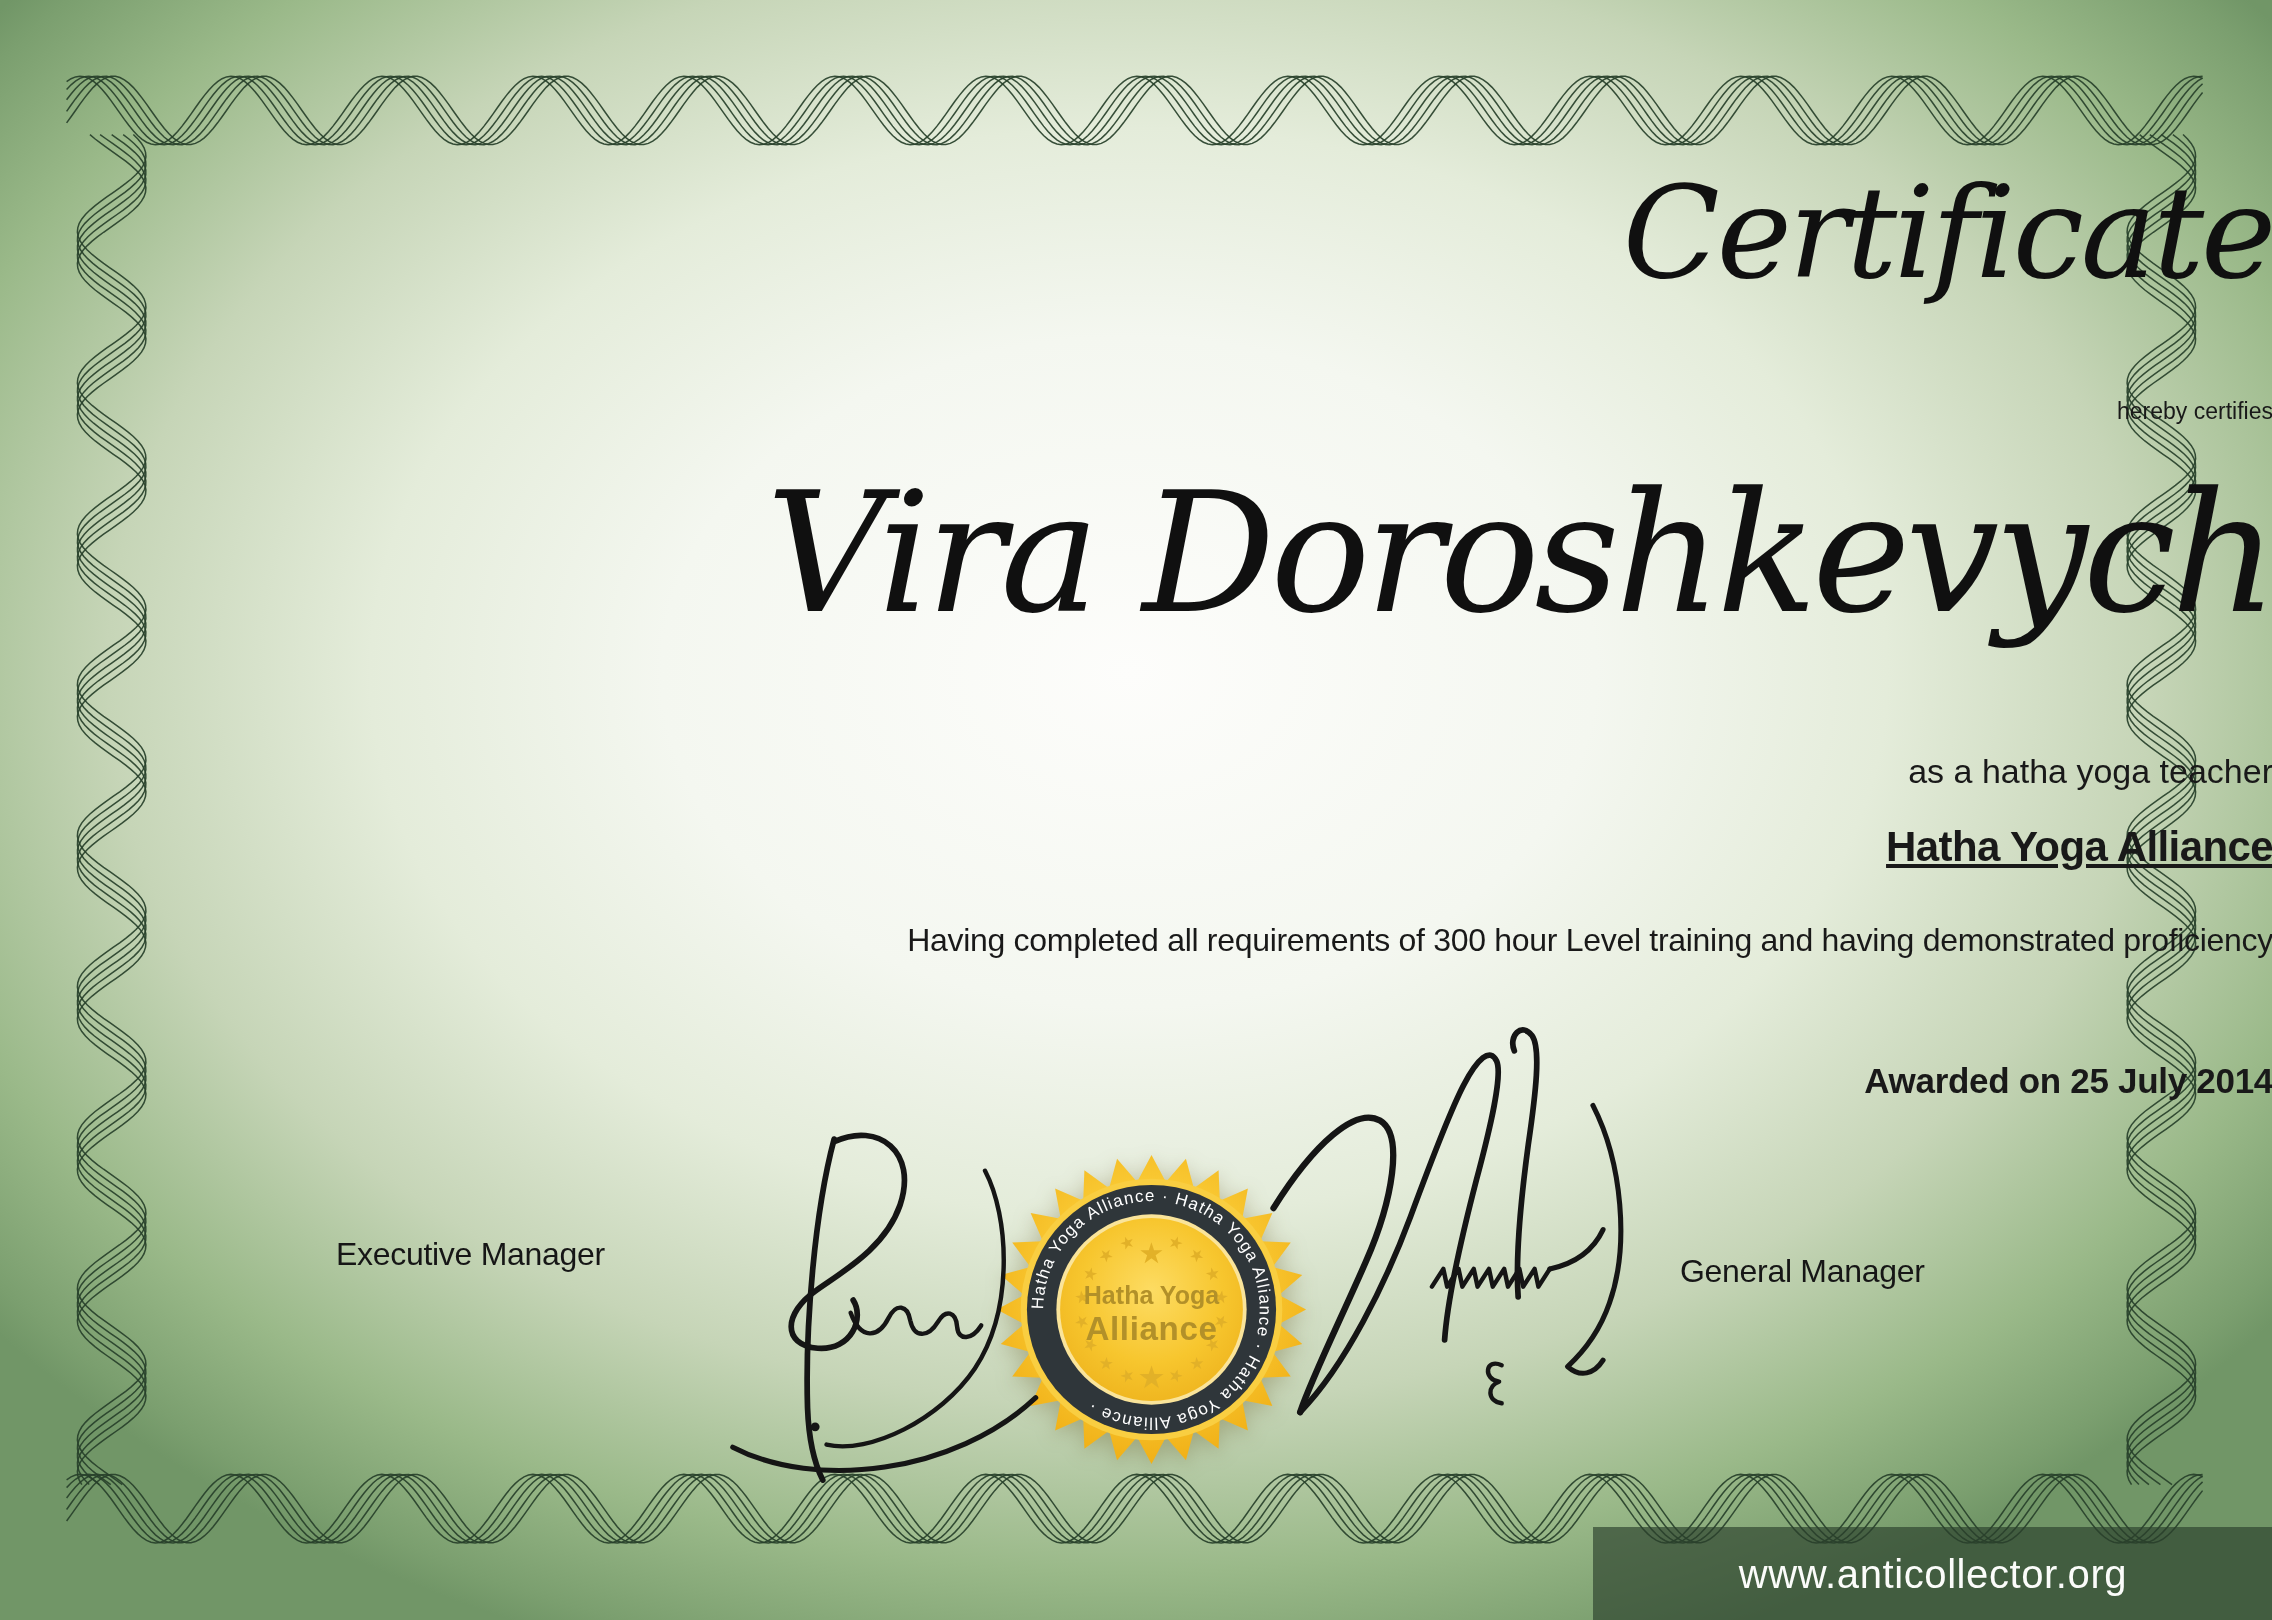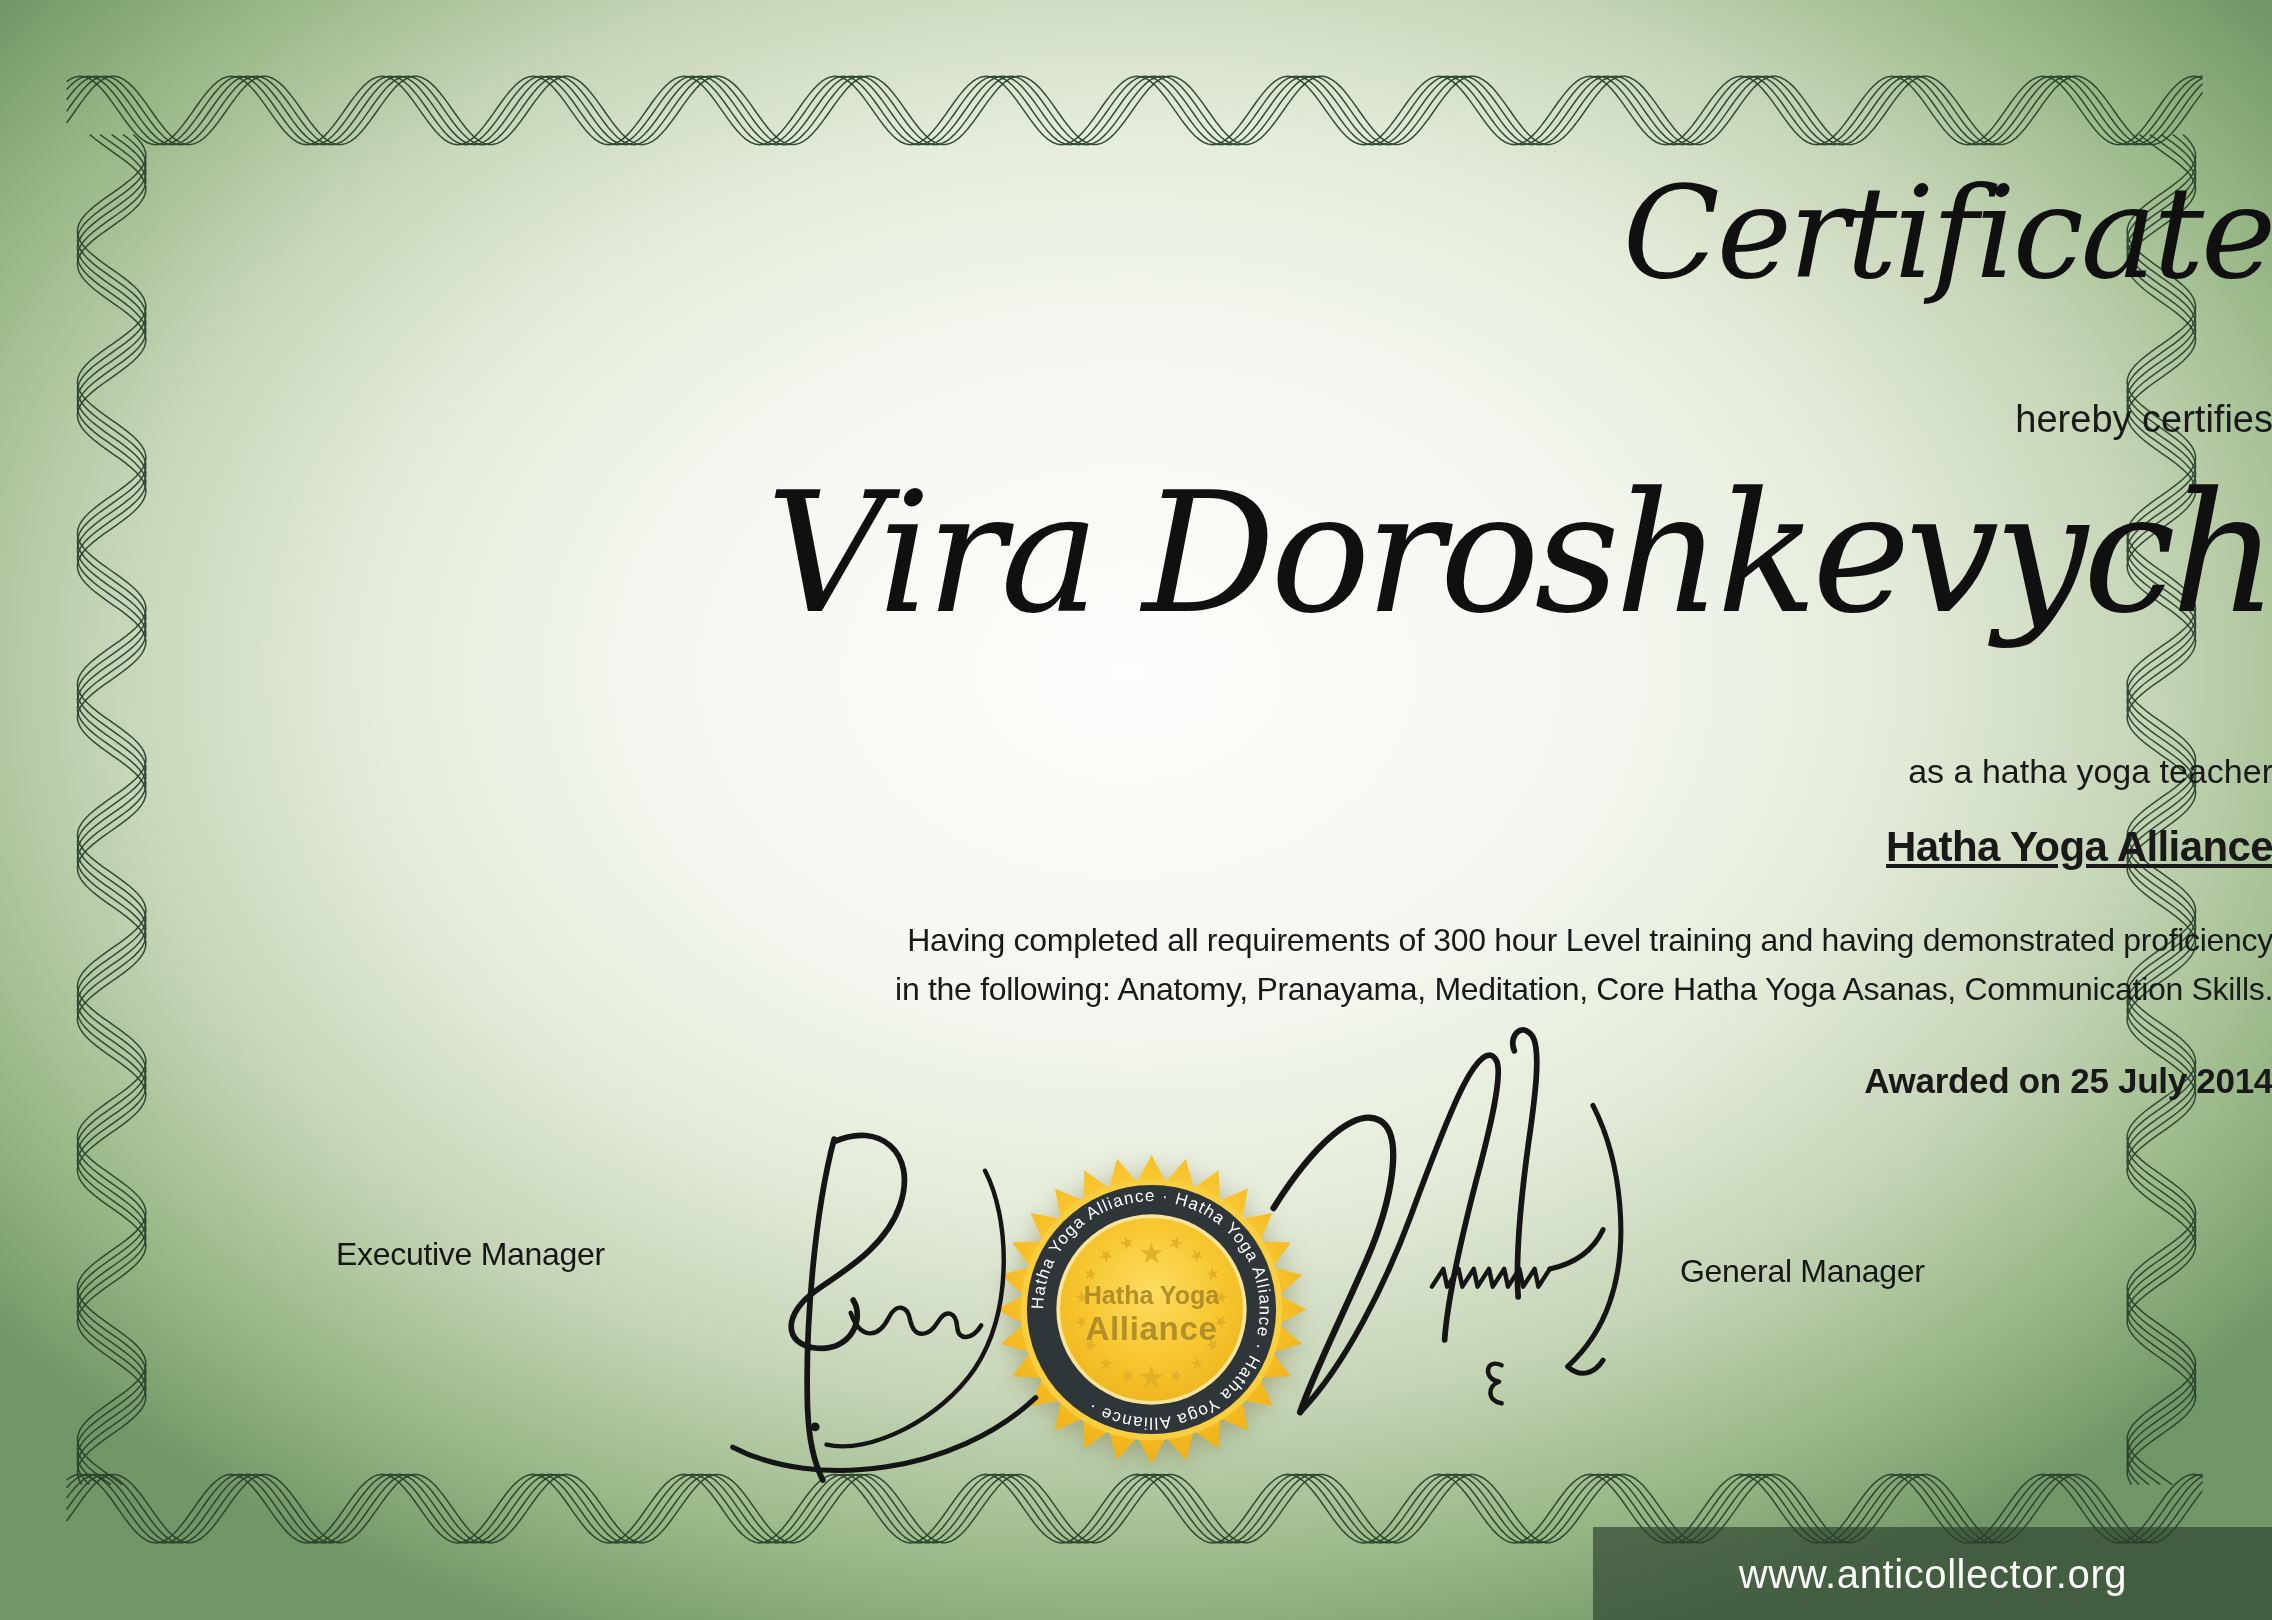--- a/index.html
+++ b/index.html
@@ -12,21 +12,21 @@
       #fdfdfb 0%, #f4f7f0 32%, #e4ecda 52%, #c6d5b7 70%, #9ab989 86%, #7b9f6f 97%, #719667 100%);
   }
   svg{display:block;}
   
   #border-svg{position:absolute;left:0;top:0;width:2273px;height:1621px;z-index:1;}
   #border-svg .wave{fill:none;stroke:#27402a;stroke-width:2.4;opacity:.92;}
   
   .txt{position:absolute;left:0;right:0;text-align:right;z-index:2;}
   .script{font-family:"DejaVu Serif",serif;font-style:italic;color:#101010;}
   #title{top:170px;font-size:127px;line-height:1;letter-spacing:-3.2px;}
-  #subtitle{top:398px;font-size:38px;font-weight:500;}
+  #subtitle{top:398px;font-size:23px;font-weight:500;}
   #name{top:471px;font-size:166px;line-height:1;letter-spacing:-5px;}
   #role{top:752px;font-size:34px;font-weight:400;padding-left:44px;}
   #org{top:823px;font-size:42px;font-weight:600;letter-spacing:-0.6px;text-decoration:underline;}
   #body-text{top:916px;font-size:32px;line-height:49px;font-weight:400;letter-spacing:-0.3px;}
   #awarded{top:1061px;font-size:35px;font-weight:600;letter-spacing:-0.3px;}
   .signer-label{position:absolute;font-size:32px;font-weight:400;letter-spacing:-0.3px;z-index:2;color:#161616;}
   #label-exec{left:336px;top:1236px;}
   #label-gen{left:1680px;top:1253px;}
   
   .sig{position:absolute;z-index:4;}
@@ -75,21 +75,20 @@
     <path d="M3441.2 212.0L3448.3 219.0L3454.0 226.0L3458.1 233.0L3460.4 240.0L3461.0 247.0L3459.6 254.0L3456.5 261.0L3451.8 268.0L3445.4 275.0L3437.8 282.0L3429.1 289.0L3419.7 296.0L3409.8 303.0L3399.9 310.0L3390.2 317.0L3381.0 324.0L3372.8 331.0L3365.7 338.0L3360.0 345.0L3355.9 352.0L3353.6 359.0L3353.0 366.0L3354.4 373.0L3357.5 380.0L3362.2 387.0L3368.6 394.0L3376.2 401.0L3384.9 408.0L3394.3 415.0L3404.2 422.0L3414.1 429.0L3423.8 436.0L3433.0 443.0L3441.2 450.0L3448.3 457.0L3454.0 464.0L3458.1 471.0L3460.4 478.0L3461.0 485.0L3459.6 492.0L3456.5 499.0L3451.8 506.0L3445.4 513.0L3437.8 520.0L3429.1 527.0L3419.7 534.0L3409.8 541.0L3399.9 548.0L3390.2 555.0L3381.0 562.0L3372.8 569.0L3365.7 576.0L3360.0 583.0L3355.9 590.0L3353.6 597.0L3353.0 604.0L3354.4 611.0L3357.5 618.0L3362.2 625.0L3368.6 632.0L3376.2 639.0L3384.9 646.0L3394.3 653.0L3404.2 660.0L3414.1 667.0L3423.8 674.0L3433.0 681.0L3441.2 688.0L3448.3 695.0L3454.0 702.0L3458.1 709.0L3460.4 716.0L3461.0 723.0L3459.6 730.0L3456.5 737.0L3451.8 744.0L3445.4 751.0L3437.8 758.0L3429.1 765.0L3419.7 772.0L3409.8 779.0L3399.9 786.0L3390.2 793.0L3381.0 800.0L3372.8 807.0L3365.7 814.0L3360.0 821.0L3355.9 828.0L3353.6 835.0L3353.0 842.0L3354.4 849.0L3357.5 856.0L3362.2 863.0L3368.6 870.0L3376.2 877.0L3384.9 884.0L3394.3 891.0L3404.2 898.0L3414.1 905.0L3423.8 912.0L3433.0 919.0L3441.2 926.0L3448.3 933.0L3454.0 940.0L3458.1 947.0L3460.4 954.0L3461.0 961.0L3459.6 968.0L3456.5 975.0L3451.8 982.0L3445.4 989.0L3437.8 996.0L3429.1 1003.0L3419.7 1010.0L3409.8 1017.0L3399.9 1024.0L3390.2 1031.0L3381.0 1038.0L3372.8 1045.0L3365.7 1052.0L3360.0 1059.0L3355.9 1066.0L3353.6 1073.0L3353.0 1080.0L3354.4 1087.0L3357.5 1094.0L3362.2 1101.0L3368.6 1108.0L3376.2 1115.0L3384.9 1122.0L3394.3 1129.0L3404.2 1136.0L3414.1 1143.0L3423.8 1150.0L3433.0 1157.0L3441.2 1164.0L3448.3 1171.0L3454.0 1178.0L3458.1 1185.0L3460.4 1192.0L3461.0 1199.0L3459.6 1206.0L3456.5 1213.0L3451.8 1220.0L3445.4 1227.0L3437.8 1234.0L3429.1 1241.0L3419.7 1248.0L3409.8 1255.0L3399.9 1262.0L3390.2 1269.0L3381.0 1276.0L3372.8 1283.0L3365.7 1290.0L3360.0 1297.0L3355.9 1304.0L3353.6 1311.0L3353.0 1318.0L3354.4 1325.0L3357.5 1332.0L3362.2 1339.0L3368.6 1346.0L3376.2 1353.0L3384.9 1360.0L3394.3 1367.0L3404.2 1374.0L3414.1 1381.0L3423.8 1388.0L3433.0 1395.0L3441.2 1402.0L3448.3 1409.0L3454.0 1416.0L3458.1 1423.0L3460.4 1430.0L3461.0 1437.0L3459.6 1444.0L3456.5 1451.0L3451.8 1458.0L3445.4 1465.0L3437.8 1472.0L3429.1 1479.0L3419.7 1486.0L3409.8 1493.0L3399.9 1500.0L3390.2 1507.0L3381.0 1514.0L3372.8 1521.0L3365.7 1528.0L3360.0 1535.0L3355.9 1542.0L3353.6 1549.0L3353.0 1556.0L3354.4 1563.0L3357.5 1570.0L3362.2 1577.0L3368.6 1584.0L3376.2 1591.0L3384.9 1598.0L3394.3 1605.0L3404.2 1612.0L3414.1 1619.0L3423.8 1626.0L3433.0 1633.0L3441.2 1640.0L3448.3 1647.0L3454.0 1654.0L3458.1 1661.0L3460.4 1668.0L3461.0 1675.0L3459.6 1682.0L3456.5 1689.0L3451.8 1696.0L3445.4 1703.0L3437.8 1710.0L3429.1 1717.0L3419.7 1724.0L3409.8 1731.0L3399.9 1738.0L3390.2 1745.0L3381.0 1752.0L3372.8 1759.0L3365.7 1766.0L3360.0 1773.0L3355.9 1780.0L3353.6 1787.0L3353.0 1794.0L3354.4 1801.0L3357.5 1808.0L3362.2 1815.0L3368.6 1822.0L3376.2 1829.0L3384.9 1836.0L3394.3 1843.0L3404.2 1850.0L3414.1 1857.0L3423.8 1864.0L3433.0 1871.0L3441.2 1878.0L3448.3 1885.0L3454.0 1892.0L3458.1 1899.0L3460.4 1906.0L3461.0 1913.0L3459.6 1920.0L3456.5 1927.0L3451.8 1934.0L3445.4 1941.0L3437.8 1948.0L3429.1 1955.0L3419.7 1962.0L3409.8 1969.0L3399.9 1976.0L3390.2 1983.0L3381.0 1990.0L3372.8 1997.0L3365.7 2004.0L3360.0 2011.0L3355.9 2018.0L3353.6 2025.0L3353.0 2032.0L3354.4 2039.0L3357.5 2046.0L3362.2 2053.0L3368.6 2060.0L3376.2 2067.0L3384.9 2074.0L3394.3 2081.0L3404.2 2088.0L3414.1 2095.0L3423.8 2102.0L3433.0 2109.0L3441.2 2116.0L3448.3 2123.0L3454.0 2130.0L3458.1 2137.0L3460.4 2144.0L3461.0 2151.0L3459.6 2158.0L3456.5 2165.0L3451.8 2172.0L3445.4 2179.0L3437.8 2186.0L3429.1 2193.0L3419.7 2200.0L3409.8 2207.0L3399.9 2214.0L3390.2 2221.0L3381.0 2228.0L3372.8 2235.0L3365.7 2242.0L3360.0 2249.0L3355.9 2256.0L3353.6 2263.0L3353.0 2270.0L3354.4 2277.0L3357.5 2284.0L3362.2 2291.0L3368.6 2298.0L3376.2 2305.0L3384.9 2312.0L3394.3 2319.0L3404.2 2326.0L3414.1 2333.0L3423.8 2340.0" class="wave"></path>
   </svg>
 
 <div class="txt script" id="title">Certificate</div>
 <div class="txt" id="subtitle">hereby certifies</div>
 <div class="txt script" id="name">Vira Doroshkevych</div>
 <div class="txt" id="role">as a hatha yoga teacher</div>
 <div class="txt" id="org">Hatha Yoga Alliance</div>
 <div class="txt" id="body-text">
   <div>Having completed all requirements of 300 hour Level training and having demonstrated proficiency</div>
-  <div>in the following: Anatomy, Pranayama, Meditation, Core Hatha Yoga Asanas, Communication Skills.</div>
 </div>
 <div class="txt" id="awarded">Awarded on 25 July 2014</div>
 
 <div class="signer-label" id="label-exec">Executive Manager</div>
 <div class="signer-label" id="label-gen">General Manager</div>
 
 <svg class="sig" id="sig-left" viewBox="0 0 680 620" xmlns="http://www.w3.org/2000/svg">
   <path stroke-width="9" d="M330 38 C300 150 284 330 288 462 C290 516 300 552 312 576"></path>
   <path stroke-width="9" d="M330 42 C400 10 462 58 434 142 C410 212 338 250 300 278 C252 312 246 362 304 368 C358 372 378 320 360 292"></path>
   <path stroke-width="7" d="M356 312 C372 356 400 352 416 320 C428 296 446 300 450 324 C456 352 478 352 494 326 C506 306 522 310 524 334 C526 358 548 354 562 332"></path>

